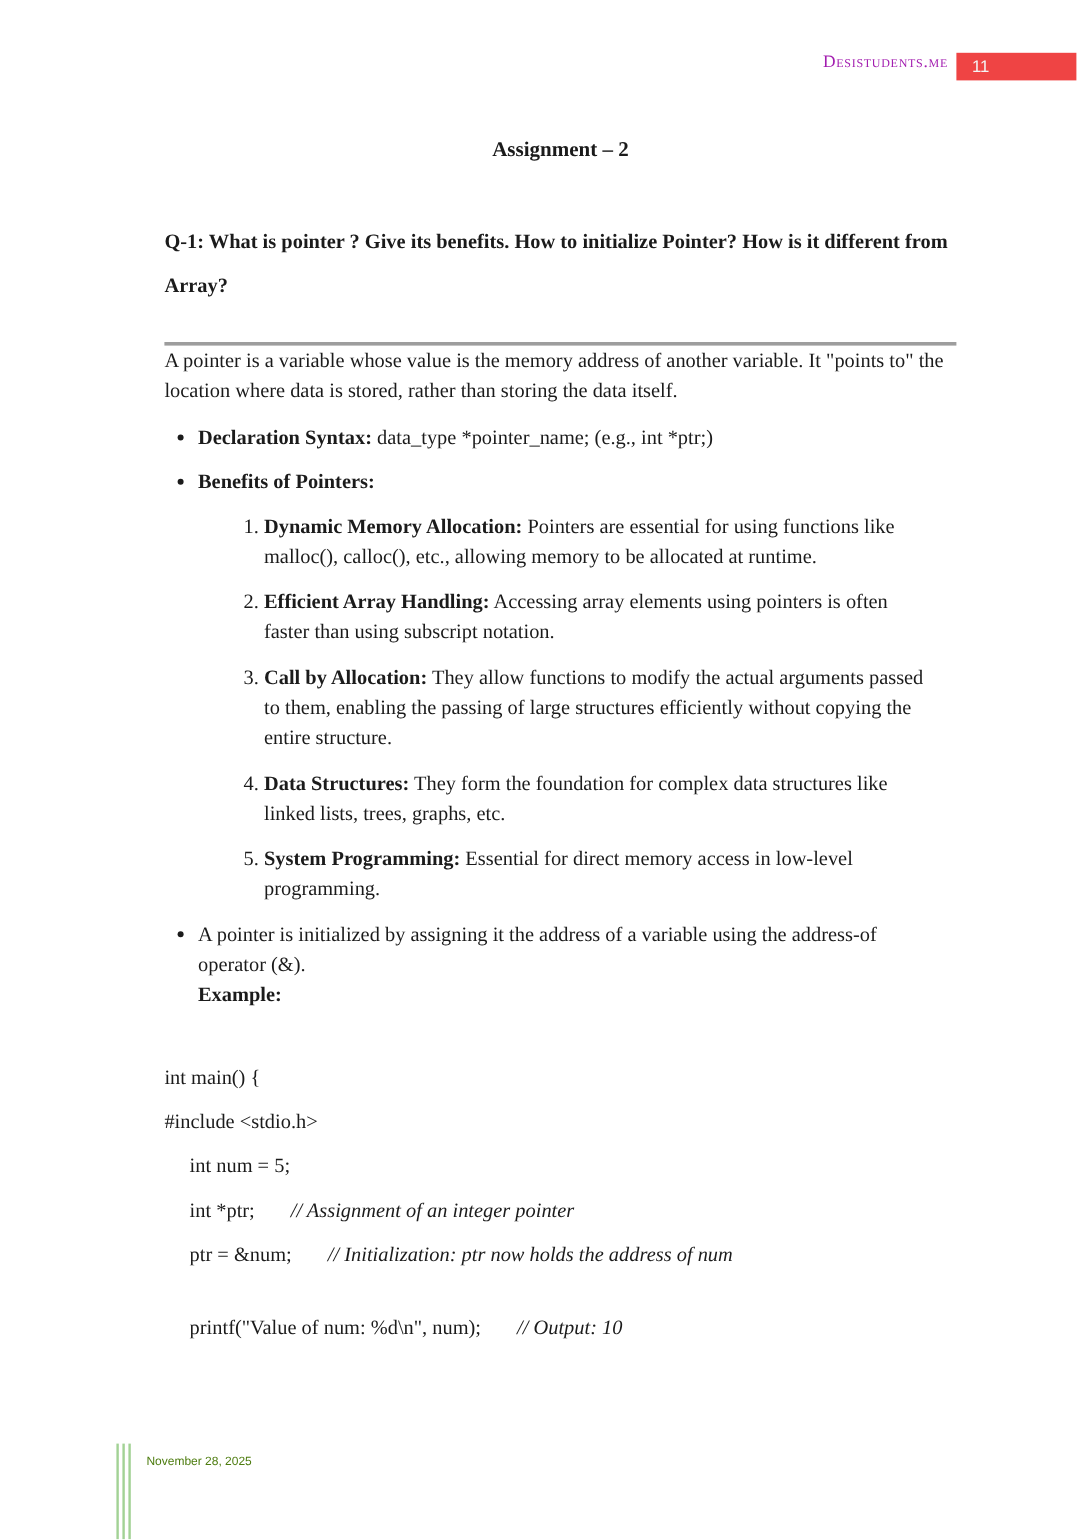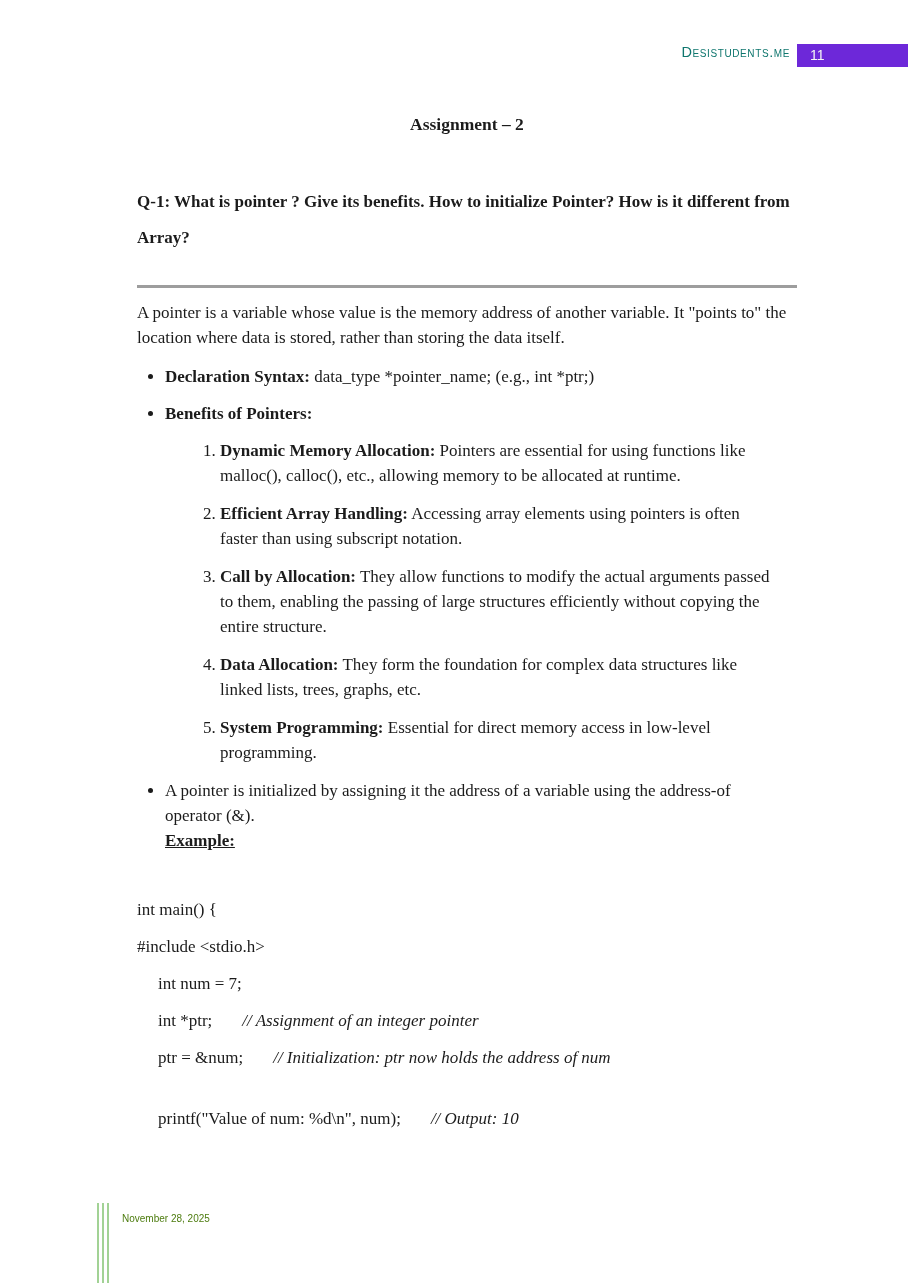--- a/index.html
+++ b/index.html
@@ -11,33 +11,33 @@
     font-family: "Liberation Serif", serif;
     color: #1b1b1b;
     overflow: hidden;
   }
 
   
   .header-site {
     position: absolute;
     top: 44px;
     right: 118px;
-    font-family: Liberation Sans, sans-serif;
+    font-family: Liberation Serif, serif;
     font-variant: small-caps;
     letter-spacing: 0.6px;
     font-size: 14.5px;
-    color: #0f766e;
+    color: #a21caf;
   }
   .page-num-bar {
     position: absolute;
     top: 44px;
     left: 797px;
-    width: 111px;
+    width: 100px;
     height: 23px;
-    background: #6d28d9;
+    background: #ef4444;
     color: #f4f4f4;
     font-family: "Liberation Sans", sans-serif;
     font-size: 14px;
     line-height: 23px;
     padding-left: 13px;
     box-sizing: border-box;
   }
 
   
   .content {
@@ -59,38 +59,38 @@
     margin: 47px 0 0 0;
     line-height: 36px;
   }
   .rule {
     height: 3px;
     background: #9d9d9d;
     border: none;
     margin: 29px 0 0 0;
   }
   .answer-heading { font-weight: bold; margin-top: 24px; }
-  .intro { margin-top: 12px; }
+  .intro { }
 
   ul.answer-bullets {
     list-style: disc;
     margin: 14px 16px 0 0;
     padding-left: 28px;
   }
   ul.answer-bullets > li { margin-bottom: 12px; }
   .lead { font-weight: bold; }
 
   ol.benefits {
     list-style: decimal;
     margin: 12px 0 0 0;
     padding-left: 55px;
   }
   ol.benefits > li { margin-bottom: 13px; }
 
-  .init-example { font-weight: bold; text-decoration: underline; }
+  .init-example { font-weight: bold; }
 
   
   .code-block { margin-top: 45px; }
   .code-line { line-height: 24px; margin-bottom: 13px; }
   .code-line.indent { padding-left: 21px; }
   .code-line.gap { margin-top: 37px; }
   .comment { font-style: italic; margin-left: 30px; }
 
   
   .footer-lines {
@@ -144,21 +144,21 @@
           <li>
             <span class="lead">Dynamic Memory Allocation:</span><span> Pointers are essential for using functions like malloc(), calloc(), etc., allowing memory to be allocated at runtime.</span>
           </li>
           <li>
             <span class="lead">Efficient Array Handling:</span><span> Accessing array elements using pointers is often faster than using subscript notation.</span>
           </li>
           <li>
             <span class="lead">Call by Allocation:</span><span> They allow functions to modify the actual arguments passed to them, enabling the passing of large structures efficiently without copying the entire structure.</span>
           </li>
           <li>
-            <span class="lead">Data Allocation:</span><span> They form the foundation for complex data structures like linked lists, trees, graphs, etc.</span>
+            <span class="lead">Data Structures:</span><span> They form the foundation for complex data structures like linked lists, trees, graphs, etc.</span>
           </li>
           <li>
             <span class="lead">System Programming:</span><span> Essential for direct memory access in low-level programming.</span>
           </li>
         </ol>
       </li>
 
       <li>
         <div>A pointer is initialized by assigning it the address of a variable using the address-of operator (&amp;).</div>
         <div class="init-example">Example:</div>
@@ -167,21 +167,21 @@
     </ul>
 
     <div class="code-block">
       <div class="code-line">
         <span>int main() {</span>
       </div>
       <div class="code-line">
         <span>#include &lt;stdio.h&gt;</span>
       </div>
       <div class="code-line indent">
-        <span>int num = 7;</span>
+        <span>int num = 5;</span>
       </div>
       <div class="code-line indent">
         <span>int *ptr;</span><span class="comment">// Assignment of an integer pointer</span>
       </div>
       <div class="code-line indent">
         <span>ptr = &amp;num;</span><span class="comment">// Initialization: ptr now holds the address of num</span>
       </div>
       <div class="code-line indent gap">
         <span>printf("Value of num: %d\n", num);</span><span class="comment">// Output: 10</span>
       </div>

